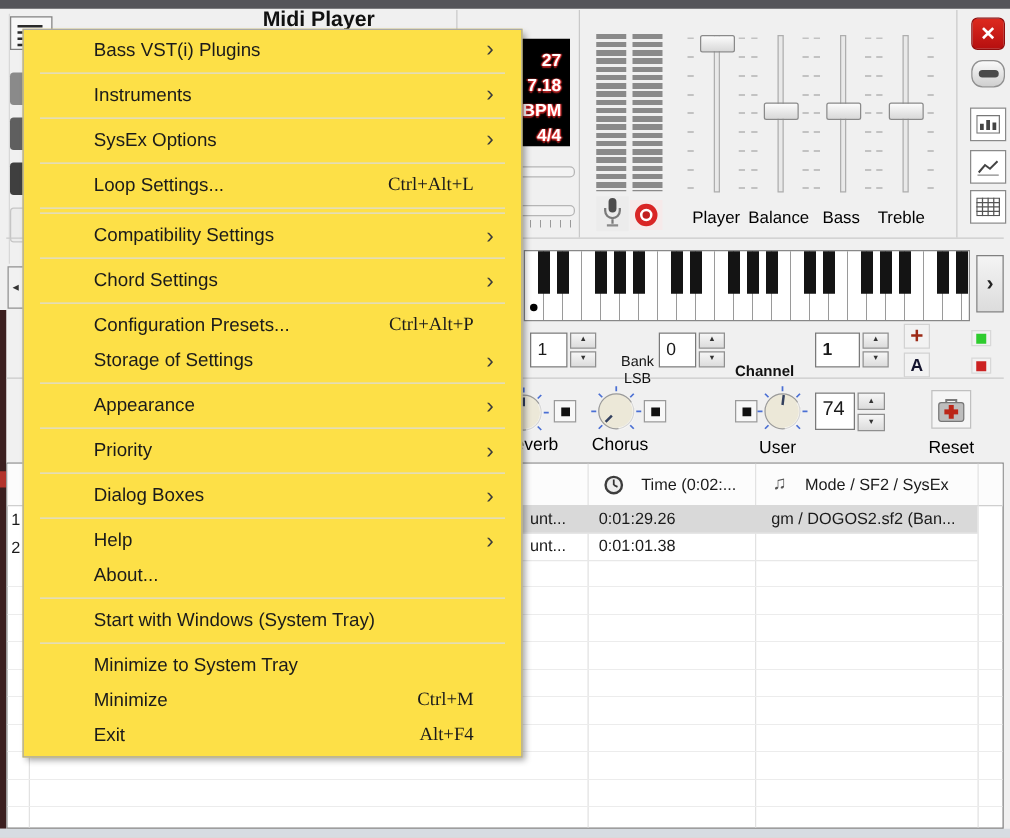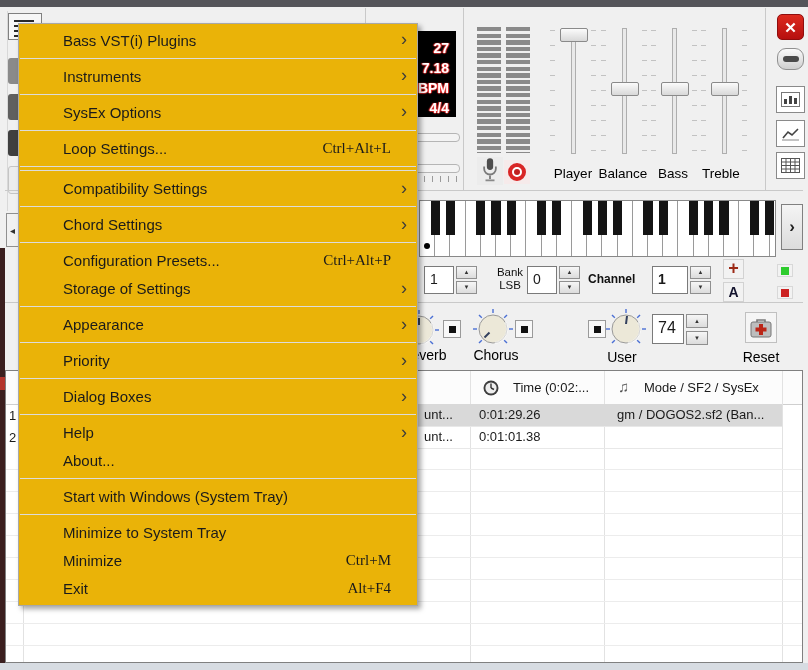--- a/index.html
+++ b/index.html
@@ -84,21 +84,21 @@
   .kb-dot{position:absolute;left:4px;bottom:7px;width:6px;height:6px;background:#000;border-radius:50%;}
   .kb-next{left:781px;top:204px;width:22px;height:46px;background:linear-gradient(#f4f4f4,#dcdcdc);
       border:1px solid #808080;font-size:17px;font-weight:bold;color:#222;text-align:center;line-height:44px;box-sizing:border-box;}
 
   
   .edit{background:#fff;border:1px solid #7a7a7a;font-size:14px;box-sizing:border-box;padding:4px 0 0 5px;}
   .spin{width:21px;height:28px;}
   .spin .sb{position:absolute;left:0;width:21px;height:13px;background:linear-gradient(#f6f6f6,#dcdcdc);
       border:1px solid #8f8f8f;box-sizing:border-box;font-size:6px;color:#333;text-align:center;line-height:11px;}
   .spin .sb.up{top:0;} .spin .sb.dn{top:15px;}
-  .lbl{font-size:13px;color:#111;}
+  .lbl{font-size:13px;color:#111;margin-top:18px;}
   .sqbtn{width:21px;height:20px;background:#f2f2f2;border:1px solid #d2d2d2;text-align:center;box-sizing:border-box;}
   .ledbtn{width:16px;height:13px;background:#f2f2f2;border:1px solid #d8d8d8;display:flex;align-items:center;justify-content:center;box-sizing:border-box;}
   .led{width:8px;height:8px;}
 
   
   .knob-sq{width:18px;height:18px;background:#f8f8f8;border:1px solid #9a9a9a;display:flex;align-items:center;justify-content:center;box-sizing:border-box;}
   .knob-sq .k{width:7px;height:7px;background:#111;}
   .knob-label{font-size:14px;color:#000;text-align:center;width:70px;}
   .reset-btn{left:745px;top:312px;width:32px;height:31px;background:#f5f5f5;border:1px solid #c0c0c0;
       display:flex;align-items:center;justify-content:center;box-sizing:border-box;}
@@ -107,40 +107,41 @@
   .playlist{left:5px;top:370px;width:798px;height:293px;background:#fff;border:1px solid #808080;box-sizing:border-box;}
   .pl-header{position:absolute;left:0;top:0;right:0;height:33px;background:#fcfcfc;border-bottom:1px solid #cfcfcf;}
   .pl-colline{position:absolute;top:0;bottom:0;width:1px;background:#e2e2e2;}
   .pl-row{position:absolute;left:17px;height:22px;border-bottom:1px solid #e8e8e8;}
   .pl-grid{position:absolute;left:0;right:0;top:77px;bottom:0;
       background:repeating-linear-gradient(to bottom,transparent 0 21px,#ececec 21px 22px);}
   .cell{position:absolute;font-size:13px;white-space:nowrap;top:3px;}
   .rownum{position:absolute;left:3px;width:12px;font-size:13px;}
 
   
-  .menu{left:18px;top:23px;width:400px;background:#eab308;border:1px solid #a8a8a8;
-      box-shadow:3px 3px 5px rgba(0,0,0,0.35);padding:2px 0;z-index:50;box-sizing:border-box;}
+  .menu{left:18px;top:23px;width:400px;background:#fde047;border:1px solid #a8a8a8;
+      box-shadow:3px 3px 5px rgba(0,0,0,0.35);padding:2px 12px;z-index:50;box-sizing:border-box;}
   .menu-item{position:relative;height:28px;display:flex;align-items:center;
       padding:0 26px 0 44px;font-size:15px;color:#1b1b1b;}
   .menu-item .shortcut{margin-left:auto;font-family:Liberation Serif, serif;}
   .menu-item .arrow{position:absolute;right:10px;top:50%;transform:translateY(-52%);
       font-size:18px;color:#3c3c3c;}
   .menu-sep{height:1px;background:#dcdcdc;margin:3.5px 1px;}
 </style>
 </head>
 <body>
 
 <div class="screen">
 
   <div class="abs top-strip"></div>
   <div class="abs left-line"></div>
   <div class="abs maroon"></div>
   <div class="abs maroon-notch"></div>
   <div class="abs bottom-bar"></div>
 
+  <div class="abs title">Midi Player</div>
   <div class="abs hamburger">
     <span class="bar" style="top:6px"></span>
     <span class="bar" style="top:11px"></span>
     <span class="bar" style="top:16px"></span>
     <span class="bar" style="top:21px"></span>
   </div>
 
   <div class="abs tbico" style="top:58px;background:#8a8a8a"></div>
   <div class="abs tbico" style="top:94px;background:#5f5f5f"></div>
   <div class="abs tbico" style="top:130px;background:#3f3f3f"></div>

